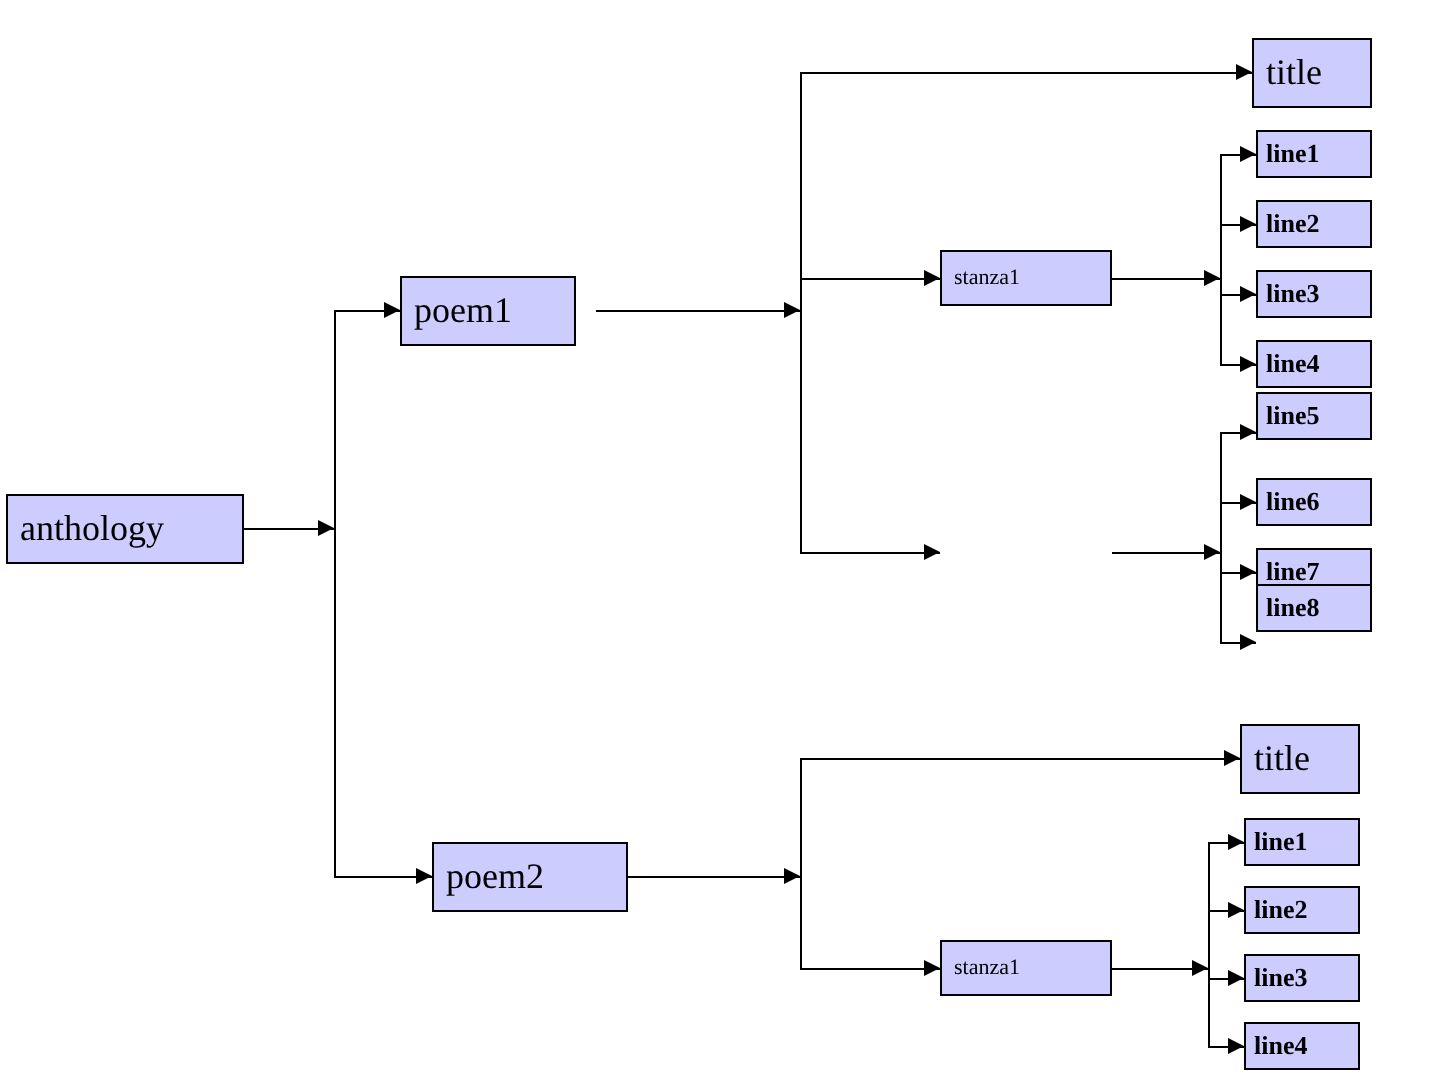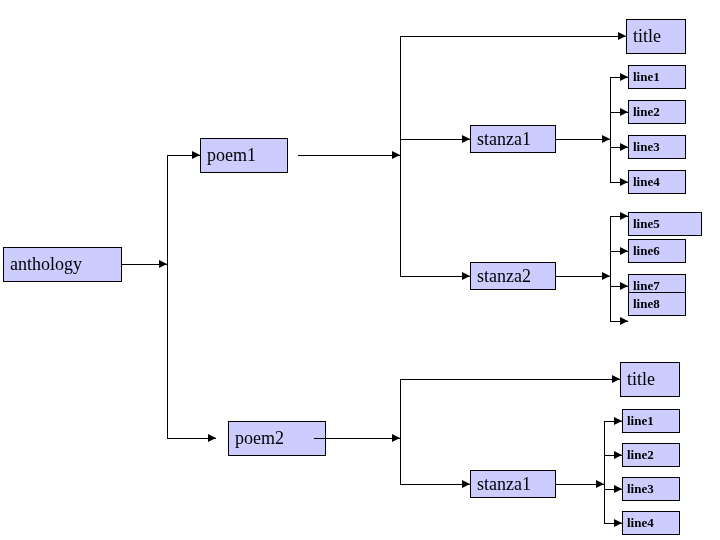--- a/index.html
+++ b/index.html
@@ -20,21 +20,21 @@
     background: #ccccff;
     border: 1px solid #000000;
     box-sizing: border-box;
     display: flex;
     align-items: center;
     padding-left: 6px;
     color: #000000;
     white-space: nowrap;
   }
   .node.lg { font-size: 18px; height: 35px; }
-  .node.md { font-size: 18px; height: 28px; }
+  .node.md { font-size: 11px; height: 28px; }
   .node.sm { font-size: 13px; font-weight: bold; height: 24px; padding-left: 4px; }
   .hline {
     position: absolute;
     height: 1px;
     background: #000000;
   }
   .vline {
     position: absolute;
     width: 1px;
     background: #000000;
@@ -57,27 +57,26 @@
 
   <div class="node lg" style="left:200px;top:138px;width:88px;">poem1</div>
   <div class="node lg" style="left:626px;top:19px;width:60px;">title</div>
 
   <div class="node md" style="left:470px;top:125px;width:86px;">stanza1</div>
   <div class="node sm" style="left:628px;top:65px;width:58px;">line1</div>
   <div class="node sm" style="left:628px;top:100px;width:58px;">line2</div>
   <div class="node sm" style="left:628px;top:135px;width:58px;">line3</div>
   <div class="node sm" style="left:628px;top:170px;width:58px;">line4</div>
 
-  <div class="node md" style="left:470px;top:262px;width:86px;">stanza2</div>
-  <div class="node sm" style="left:628px;top:212px;width:74px;">line5</div>
+  <div class="node sm" style="left:628px;top:196px;width:58px;">line5</div>
   <div class="node sm" style="left:628px;top:239px;width:58px;">line6</div>
   <div class="node sm" style="left:628px;top:274px;width:58px;">line7</div>
   <div class="node sm" style="left:628px;top:292px;width:58px;">line8</div>
 
-  <div class="node lg" style="left:216px;top:421px;width:98px;margin-left:12px;">poem2</div>
+  <div class="node lg" style="left:216px;top:421px;width:98px;">poem2</div>
   <div class="node lg" style="left:620px;top:362px;width:60px;">title</div>
 
   <div class="node md" style="left:470px;top:470px;width:86px;">stanza1</div>
   <div class="node sm" style="left:622px;top:409px;width:58px;">line1</div>
   <div class="node sm" style="left:622px;top:443px;width:58px;">line2</div>
   <div class="node sm" style="left:622px;top:477px;width:58px;">line3</div>
   <div class="node sm" style="left:622px;top:511px;width:58px;">line4</div>
 
   <div class="hline" style="left:122px;top:264px;width:45px;"></div>
   <div class="arrow" style="left:159px;top:260px;"></div>

